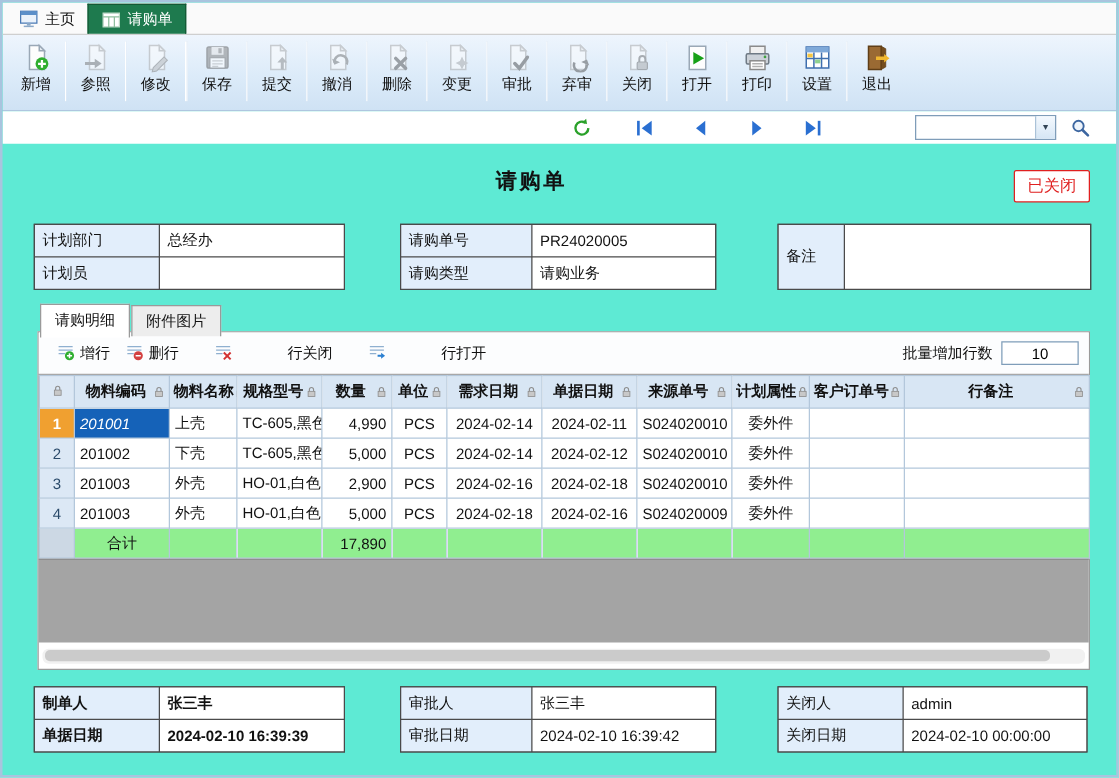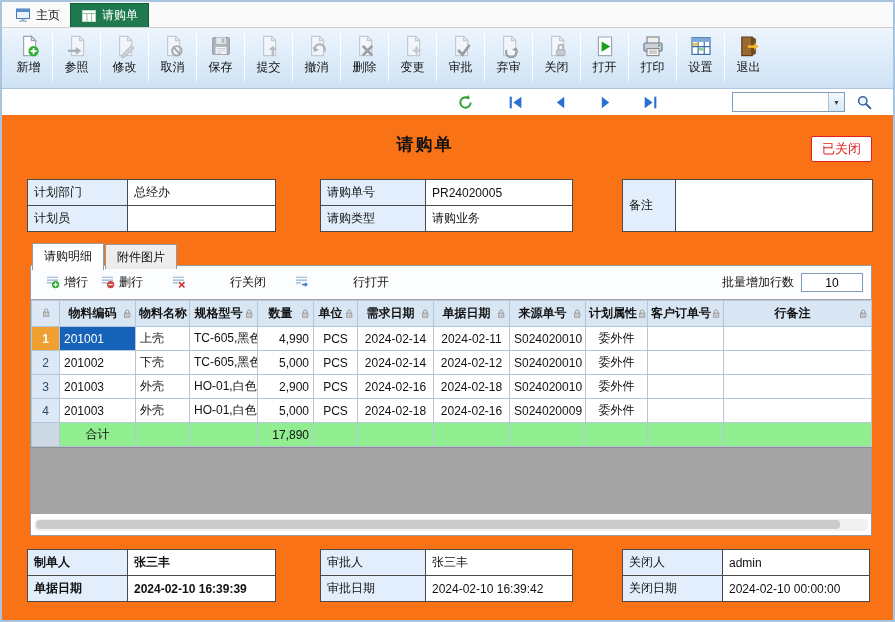--- a/index.html
+++ b/index.html
@@ -1,17 +1,17 @@
 <!DOCTYPE html>
 <html style="--tab-green: #1e7a4e; --status-red: #e02020; --sel-blue: #1562b8; --cur-orange: #f0a030; --total-green: #90ee90;"><head>
 <meta charset="utf-8">
 <style>
   *{margin:0;padding:0;box-sizing:border-box;}
   body{background:#e8e8e8;font-family:"Liberation Sans","DejaVu Sans",sans-serif;}
-  .window{position:relative;width:895px;height:622px;background:#f97316;border:2px solid #a9c4de;overflow:hidden;font-size:12px;color:#111;}
+  .window{position:relative;width:895px;height:622px;background:#5eead4;border:2px solid #a9c4de;overflow:hidden;font-size:12px;color:#111;}
 
   
   .tabbar{position:absolute;left:0;top:0;width:100%;height:26px;background:#fafafa;border-bottom:1px solid #cfcfcf;display:flex;align-items:flex-end;padding-left:3px;}
   .tab{display:flex;align-items:center;gap:5px;height:24px;padding:0 10px;font-size:12px;cursor:pointer;}
   .tab .tab-icon{width:16px;height:16px;display:inline-flex;}
   .tab .tab-icon svg{width:16px;height:16px;}
   .tab.active{background:var(--tab-green,#1e7a4e);color:#fff;border:1px solid #145a36;border-bottom:none;}
 
   
   .toolbar{position:absolute;left:0;top:26px;width:100%;height:61px;background:linear-gradient(#eef5fd 0%,#dcebf9 55%,#cfe2f4 100%);border-bottom:1px solid #aec6df;display:flex;align-items:center;padding:2px 3px 4px;}
@@ -128,29 +128,20 @@
       <div class="tsep"></div>
       <div class="tbtn disabled">
         <span class="ticon"><svg viewBox="0 0 20 20">
             <path d="M5.5 2h6.5l3.5 3.5V18h-10z" fill="#fdfdfd" stroke="#9aa8b6"></path>
             <path d="M12 2v3.5h3.5z" fill="#e6edf3" stroke="#9aa8b6"></path>
             <path d="M8 16.8l7.2-7.2 2.2 2.2-7.2 7.2-2.9.7z" fill="#f2b23e" stroke="#a5751f" stroke-width="0.7"></path>
           </svg></span>
         <span class="tlabel">修改</span>
       </div>
       <div class="tsep"></div>
-      <div class="tbtn disabled">
-        <span class="ticon"><svg viewBox="0 0 20 20">
-            <path d="M5.5 2h6.5l3.5 3.5V18h-10z" fill="#fdfdfd" stroke="#9aa8b6"></path>
-            <path d="M12 2v3.5h3.5z" fill="#e6edf3" stroke="#9aa8b6"></path>
-            <circle cx="13.2" cy="14" r="3.9" fill="none" stroke="#cc4444" stroke-width="1.6"></circle>
-            <path d="M10.4 11.2l5.5 5.5" stroke="#cc4444" stroke-width="1.6" fill="none"></path>
-          </svg></span>
-        <span class="tlabel">取消</span>
-      </div>
       <div class="tsep"></div>
       <div class="tbtn disabled">
         <span class="ticon"><svg viewBox="0 0 20 20">
             <rect x="3" y="3" width="14" height="14" rx="1.2" fill="#5b7fb4" stroke="#3c5a85"></rect>
             <rect x="6" y="3" width="8" height="5.2" fill="#d9e4f1"></rect>
             <rect x="10.6" y="3.8" width="2.2" height="3.4" fill="#5b7fb4"></rect>
             <rect x="5" y="10.2" width="10" height="6.8" fill="#fff" stroke="#3c5a85" stroke-width="0.6"></rect>
             <path d="M6.5 12.2h7M6.5 14.2h7M6.5 16h4" stroke="#9fb3c8" stroke-width="0.9" fill="none"></path>
           </svg></span>
         <span class="tlabel">保存</span>
@@ -511,21 +502,21 @@
                       <path d="M4.2 5.5V3.8a2 2 0 0 1 4 0v1.7" fill="none" stroke="#8f8f8f" stroke-width="1.1"></path>
                     </svg>
                   </span>
                 </div>
               </th>
             </tr>
           </thead>
           <tbody>
             <tr>
               <td class="sel-col cur">1</td>
-              <td class="selected" style="text-align: left;">201001</td>
+              <td class="selected" style="text-align: left; font-style: italic;">201001</td>
               <td style="text-align: left;">上壳</td>
               <td style="text-align: center;">TC-605,黑色</td>
               <td style="text-align: right;">4,990</td>
               <td style="text-align: center;">PCS</td>
               <td style="text-align: center;">2024-02-14</td>
               <td style="text-align: center;">2024-02-11</td>
               <td style="text-align: center;">S024020010</td>
               <td style="text-align: center;">委外件</td>
               <td style="text-align: left;"></td>
               <td style="text-align: left;"></td>

